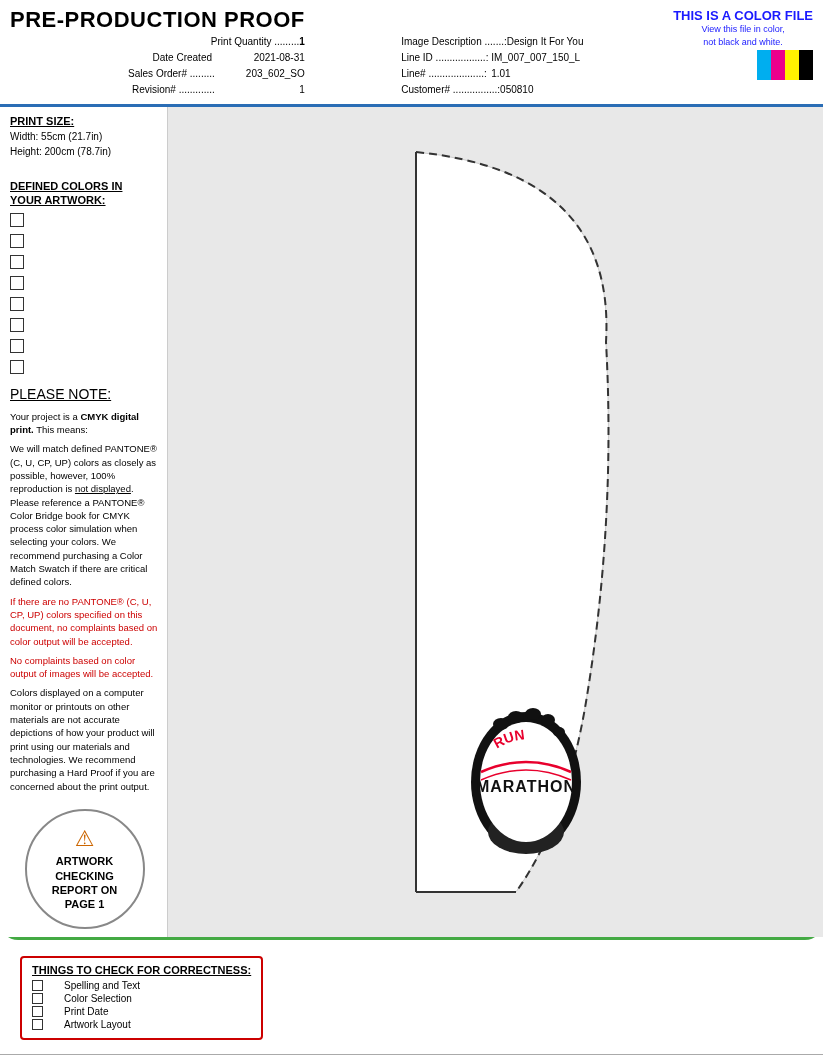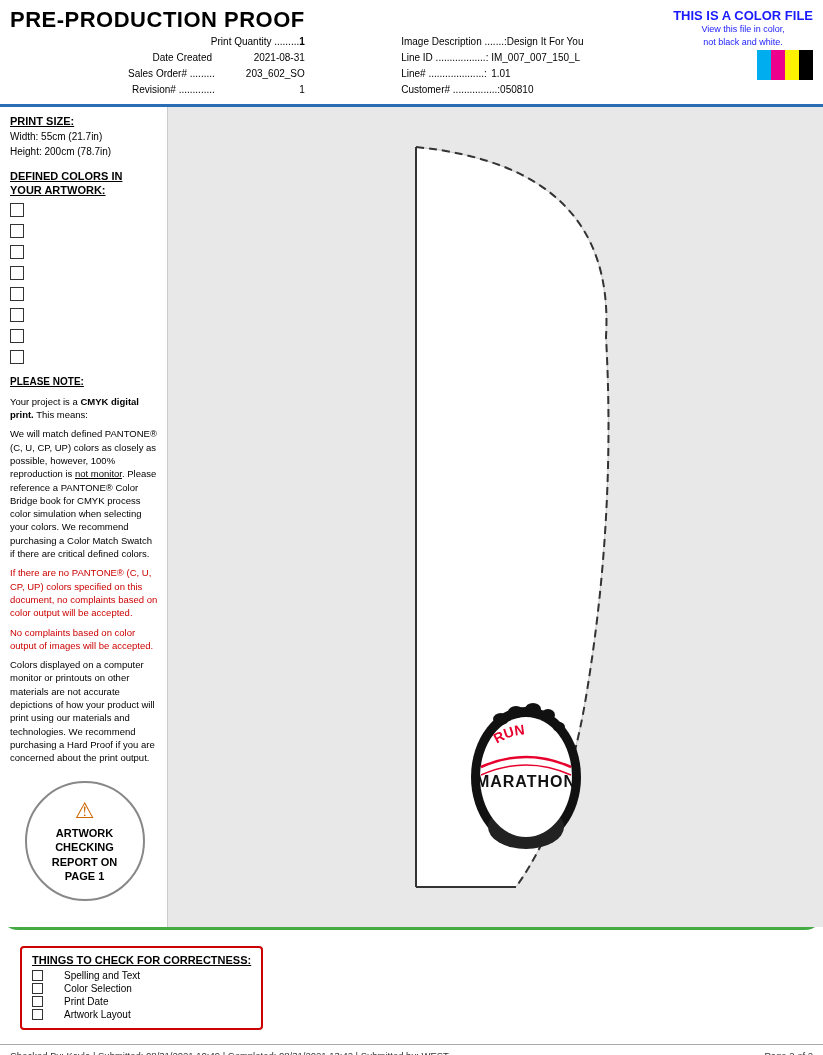--- a/index.html
+++ b/index.html
@@ -95,21 +95,21 @@
       font-size: 11px;
       font-weight: 900;
       text-decoration: underline;
       margin-bottom: 2px;
     }
     .print-size-section p {
       font-size: 10px;
       line-height: 1.5;
     }
     .colors-section {
-      margin-top: 10px;
+      margin-top: 20px;
     }
     .colors-section h3 {
       font-size: 11px;
       font-weight: 900;
       text-decoration: underline;
       line-height: 1.3;
     }
     .color-checkboxes {
       margin-top: 5px;
       display: flex;
@@ -126,22 +126,22 @@
       height: 14px;
       border: 1.5px solid #333;
       background: #fff;
       flex-shrink: 0;
     }
 
     .please-note-section {
       margin-top: 12px;
     }
     .please-note-section h3 {
-      font-size: 10px;
-      font-weight: 700;
+      font-size: 14px;
+      font-weight: 400;
       text-decoration: underline;
     }
     .please-note-section p {
       font-size: 9.5px;
       line-height: 1.4;
       margin-top: 8px;
     }
     .please-note-section p b {
       font-weight: 900;
     }
@@ -318,21 +318,21 @@
           </div>
         <div class="color-checkbox-row">
             <div class="color-checkbox-box"></div>
           </div>
       </div>
     </div>
 
     <div class="please-note-section">
       <h3>PLEASE NOTE:</h3>
       <p>Your project is a <b>CMYK digital print.</b> This means:</p>
-      <p class="note-block">We will match defined PANTONE® (C, U, CP, UP) colors as closely as possible, however, 100% reproduction is <u>not monitor</u>. Please reference a PANTONE® Color Bridge book for CMYK process color simulation when selecting your colors. We recommend purchasing a Color Match Swatch if there are critical defined colors.</p>
+      <p class="note-block">We will match defined PANTONE® (C, U, CP, UP) colors as closely as possible, however, 100% reproduction is <u>not displayed</u>. Please reference a PANTONE® Color Bridge book for CMYK process color simulation when selecting your colors. We recommend purchasing a Color Match Swatch if there are critical defined colors.</p>
       <p class="note-block red-text">If there are no PANTONE® (C, U, CP, UP) colors specified on this document, no complaints based on color output will be accepted.</p>
       <p class="note-block red-text">No complaints based on color output of images will be accepted.</p>
       <p class="note-block">Colors displayed on a computer monitor or printouts on other materials are not accurate depictions of how your product will print using our materials and technologies. We recommend purchasing a Hard Proof if you are concerned about the print output.</p>
     </div>
 
     <div class="artwork-badge">
       <div class="warning-icon">⚠</div>
       <div class="badge-text">
         <span>ARTWORK</span><br>
         <span>CHECKING</span><br>

